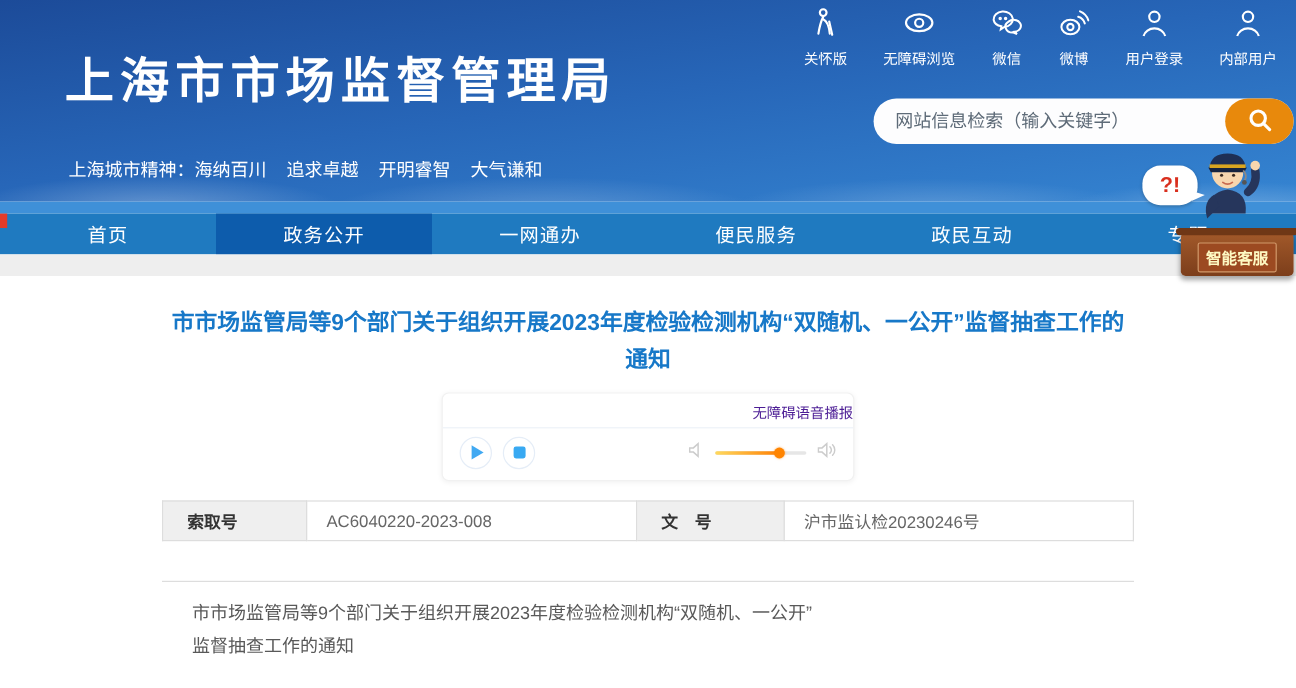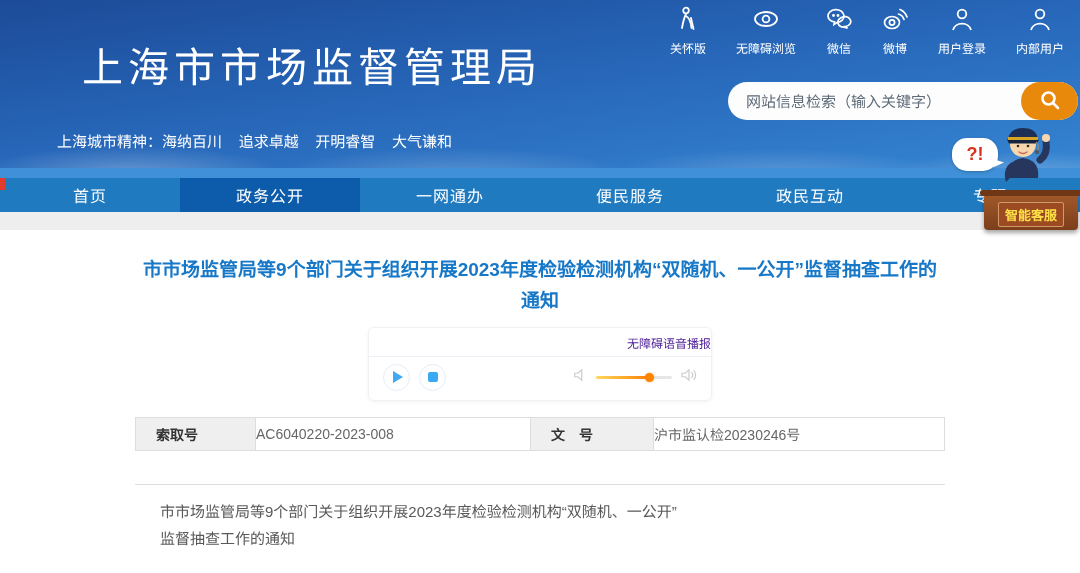--- a/index.html
+++ b/index.html
@@ -8,22 +8,22 @@
 
   
   .header { position:absolute; top:0; left:0; width:100%; height:168px;
     background:linear-gradient(172deg,#1c4b99 0%,#2766b8 48%,#3585d2 100%); }
   .clouds { position:absolute; bottom:0; left:0; width:100%; height:60px;
     background:
       radial-gradient(ellipse 220px 38px at 12% 108%, rgba(255,255,255,.28), transparent 70%),
       radial-gradient(ellipse 260px 42px at 42% 115%, rgba(255,255,255,.22), transparent 70%),
       radial-gradient(ellipse 240px 36px at 72% 110%, rgba(255,255,255,.20), transparent 70%),
       radial-gradient(ellipse 200px 34px at 95% 112%, rgba(255,255,255,.25), transparent 70%); }
-  .site-title { position:absolute; left:54px; top:34px; font-size:41px; font-weight:normal;
-    color:#fff; letter-spacing:5px; white-space:nowrap;margin-left:28px; }
+  .site-title { position:absolute; left:54px; top:34px; font-size:41px; font-weight:bold;
+    color:#fff; letter-spacing:5px; white-space:nowrap; }
   .slogan { position:absolute; left:57px; top:130px; font-size:15px; color:#fff; white-space:pre; }
 
   .quicklinks { position:absolute; top:6px; right:16px; display:flex; }
   .quicklink { display:flex; flex-direction:column; align-items:center; margin-left:30px;
     color:#fff; font-size:12px; cursor:pointer; white-space:nowrap; }
   .quicklink svg { width:26px; height:26px; margin-bottom:4px; }
 
   .search { position:absolute; left:728px; top:82px; width:350px; height:38px; }
   .search input { width:100%; height:100%; border:none; outline:none; border-radius:19px;
     padding:0 70px 0 18px; font-size:15px; color:#4c1d95; background:#fdfdfe; }
@@ -45,21 +45,21 @@
   .bubble { position:absolute; left:4px; top:18px; width:46px; height:33px; background:#fff;
     border-radius:15px; display:flex; align-items:center; justify-content:center;
     font-weight:bold; font-size:18px; box-shadow:0 1px 3px rgba(0,0,0,.25); color:#d92f1e; }
   .bubble:after { content:""; position:absolute; right:-5px; bottom:2px; width:0; height:0;
     border-left:9px solid #fff; border-bottom:8px solid transparent; transform:rotate(18deg); }
   .officer { position:absolute; right:22px; top:0; }
   .desk { position:absolute; right:2px; bottom:2px; width:94px; height:36px;
     background:linear-gradient(#a2592a,#7c3e1b); border-radius:4px; box-shadow:0 3px 4px rgba(0,0,0,.35); }
   .desk-top { position:absolute; top:-4px; left:-4px; right:-4px; height:6px; background:#6f3716; border-radius:3px; }
   .desk-label { position:absolute; left:50%; top:8px; transform:translateX(-50%);
-    background:#9c4a21; border:1px solid #d2996a; color:#fde047; font-size:13px; font-weight:bold;
+    background:#9c4a21; border:1px solid #d2996a; color:#fef9c3; font-size:13px; font-weight:bold;
     padding:2px 6px; border-radius:2px; white-space:nowrap; }
 
   
   .content { position:absolute; top:230px; left:0; width:100%; background:#fff; }
   .article-title { width:812px; margin:24px auto 0; text-align:center; color:#1778c8;
     font-size:19px; font-weight:bold; line-height:1.65; }
 
   .audio { width:344px; margin:10px auto 0; border:1px solid #f1f1f1; border-radius:6px;
     background:#fff; box-shadow:0 1px 4px rgba(0,0,0,.05); }
   .audio-head { text-align:right; font-size:12px; color:#4c1d95; padding:6px 0 5px;
@@ -74,21 +74,21 @@
   .vol-track { position:relative; width:76px; height:3px; background:#e6e6e6; border-radius:2px;
     margin:0 9px; cursor:pointer; }
   .vol-fill { position:absolute; left:0; top:0; height:3px; width:72%;
     background:linear-gradient(90deg,#ffd95e,#ff7d00); border-radius:2px; }
   .vol-knob { position:absolute; left:64%; top:-3px; width:9px; height:9px; background:#ff8400;
     border-radius:50%; box-shadow:0 0 2px rgba(255,132,0,.6); }
 
   .meta-table { width:810px; margin:16px auto 17px; border-collapse:collapse; font-size:14px; }
   .meta-table td { border:1px solid #ddd; height:33px; }
   .meta-table td.lab { width:120px; background:#efefef; font-weight:bold; color:#333; padding-left:20px; }
-  .meta-table td.val { color:#666; }
+  .meta-table td.val { color:#666; padding-left:16px; }
   .meta-table td.v1 { width:275px; }
   .meta-table td.l2 { width:123px; }
 
   .spacer-row { width:810px; margin:0 auto; height:17px; border-bottom:1px solid #ddd; }
   .body-block { width:810px; margin:0 auto; padding:13px 0 21px; border-bottom:1px solid #ddd; }
   .body-text { margin-left:25px; max-width:518px; font-size:15px; color:#595959; line-height:1.85; }
 </style>
 </head>
 <body>
 

